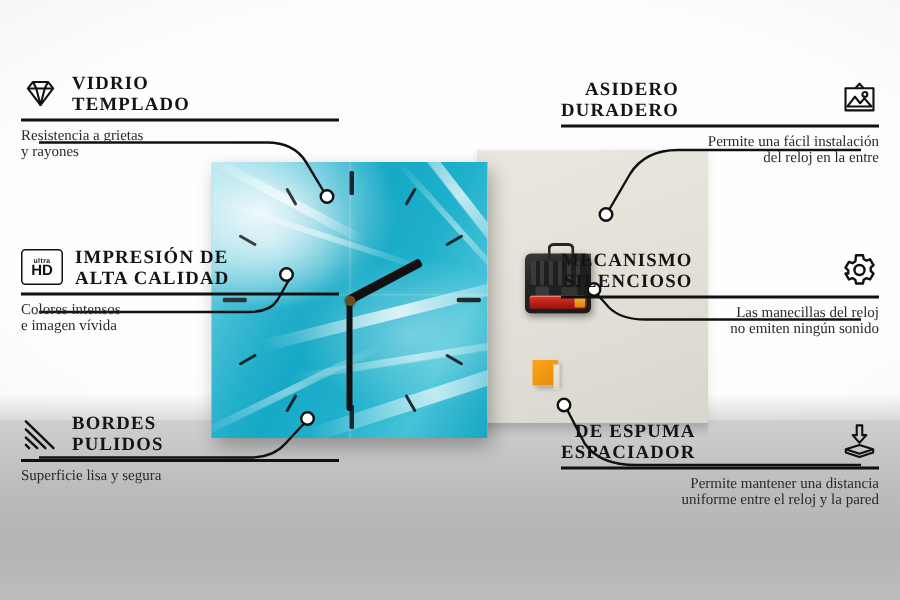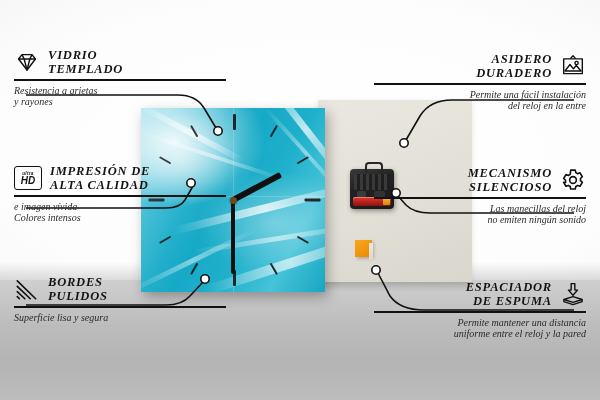--- a/index.html
+++ b/index.html
@@ -4,21 +4,20 @@
 <style>
   html,body{margin:0;padding:0;}
   body{
     width:600px;height:400px;overflow:hidden;
     font-family:"Liberation Serif", serif;
     background:#ffffff;
   }
   .stage{position:relative;width:600px;height:400px;overflow:hidden;
     background:
       radial-gradient(120% 85% at 52% 38%, #ffffff 0%, #fdfdfd 45%, #f2f2f2 75%, #e9e9e9 100%);
-    font-style: italic;
   }
   
   .surface{position:absolute;left:0;right:0;bottom:0;height:120px;
     background:linear-gradient(180deg,#cfcfcf 0%,#bcbcbc 38%,#b4b4b4 70%,#bdbdbd 100%);}
   .surface-blur{position:absolute;left:0;right:0;bottom:112px;height:26px;
     background:linear-gradient(180deg,rgba(240,240,240,0) 0%,rgba(196,196,196,.85) 100%);}
   .wall-panel{position:absolute;left:318px;top:100px;width:154px;height:182px;
     background:linear-gradient(160deg,#e9e7df 0%,#e2e0d6 55%,#d9d7cd 100%);
     box-shadow:0 2px 6px rgba(0,0,0,.10);}
   .wall-panel:after{content:"";position:absolute;left:0;right:0;bottom:-10px;height:10px;
@@ -79,21 +78,21 @@
     background:linear-gradient(145deg,#f9a51b,#e98a08);box-shadow:2px 2px 3px rgba(0,0,0,.22);}
   .spacer:after{content:"";position:absolute;left:14px;top:3px;width:4px;height:17px;
     background:linear-gradient(180deg,#efe9dd,#ded7c9);}
 
   
   .svg-lines{position:absolute;left:0;top:0;width:600px;height:400px;pointer-events:none;}
   .callout{position:absolute;width:212px;}
   .callout.left{text-align:left;}
   .callout.right{text-align:right;}
   .co-head{display:flex;align-items:center;gap:8px;}
-  .callout.right .co-head{flex-direction:row-reverse;}
+  .callout.right .co-head{flex-direction:row-reverse;justify-content:space-between;}
   .co-title{font-family:"Liberation Serif", serif;font-weight:700;letter-spacing:.8px;
     font-size:12.5px;line-height:14px;color:#141414;text-transform:uppercase;}
   .co-rule{height:1.6px;background:#111;margin:3px 0 4px 0;}
   .co-sub{font-family:"Liberation Serif", serif;font-size:10px;line-height:11.4px;color:#2a2a2a;}
   .co-icon{width:26px;height:26px;flex:0 0 26px;display:block;}
   .hd-badge{width:26px;height:22px;border:1.6px solid #111;border-radius:3px;
     display:flex;flex-direction:column;align-items:center;justify-content:center;}
   .hd-ultra{font-size:4.6px;font-weight:700;letter-spacing:.3px;color:#111;line-height:5px;
     font-family:"Liberation Sans", sans-serif;}
   .hd-big{font-size:10px;font-weight:700;color:#111;line-height:10px;
@@ -191,22 +190,22 @@
       <div class="co-icon hd-badge">
         <span class="hd-ultra">ultra</span>
         <span class="hd-big">HD</span>
       </div>
       <div>
         <div class="co-title">IMPRESIÓN DE</div>
         <div class="co-title">ALTA CALIDAD</div>
       </div>
     </div>
     <div class="co-rule"></div>
+    <div class="co-sub">Colores intensos</div>
     <div class="co-sub">e imagen vívida</div>
-    <div class="co-sub">Colores intensos</div>
   </div>
 
   <div class="callout left" style="left:14px;top:275px;">
     <div class="co-head">
       <svg class="co-icon" viewBox="0 0 24 24">
         <g stroke="#111" stroke-width="1.5" stroke-linecap="round">
           <line x1="3" y1="4.5" x2="20" y2="21"></line>
           <line x1="3" y1="9.5" x2="15" y2="21"></line>
           <line x1="3" y1="14.5" x2="10" y2="21"></line>
           <line x1="3" y1="19" x2="5" y2="21"></line>
@@ -262,22 +261,22 @@
   <div class="callout right" style="left:374px;top:280px;">
     <div class="co-head">
       <svg class="co-icon" viewBox="0 0 24 24">
         <g fill="none" stroke="#111" stroke-width="1.3" stroke-linejoin="round">
           <path d="M10.3 2.4 h3.4 v6.0 h2.5 L12 13.1 L7.8 8.4 h2.5 z"></path>
           <path d="M12 14.4 L20.4 17.1 L12 19.8 L3.6 17.1 Z"></path>
           <path d="M3.6 17.1 v2.0 L12 21.8 l8.4-2.7 v-2.0"></path>
         </g>
       </svg>
       <div>
+        <div class="co-title">DE ESPUMA</div>
         <div class="co-title">ESPACIADOR</div>
-        <div class="co-title">DE ESPUMA</div>
       </div>
     </div>
     <div class="co-rule"></div>
     <div class="co-sub">Permite mantener una distancia</div>
     <div class="co-sub">uniforme entre el reloj y la pared</div>
   </div>
 
 </div>
 
 </body></html>

